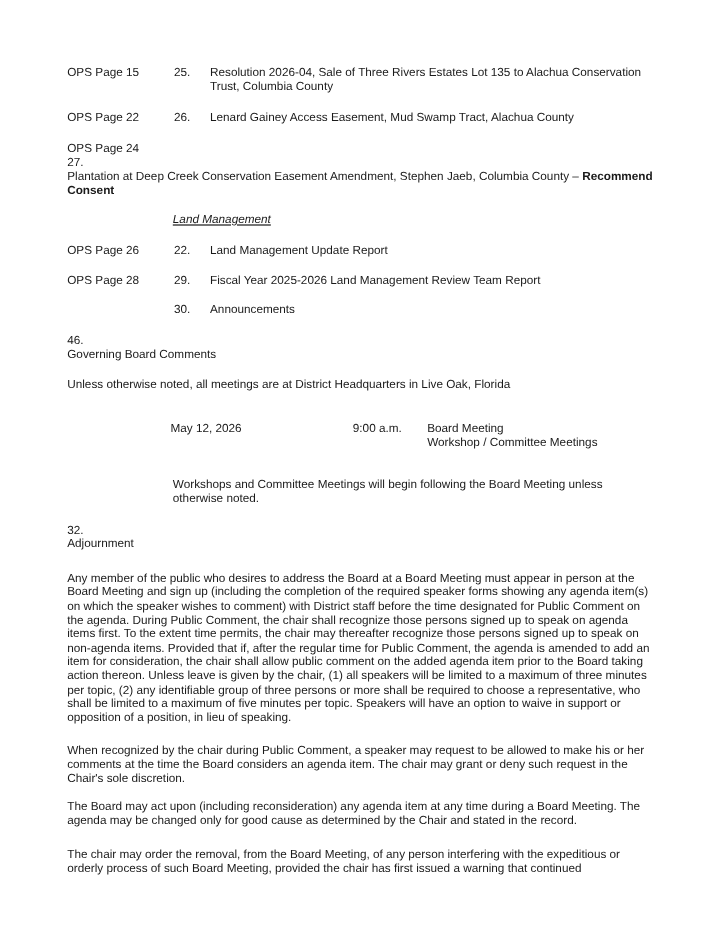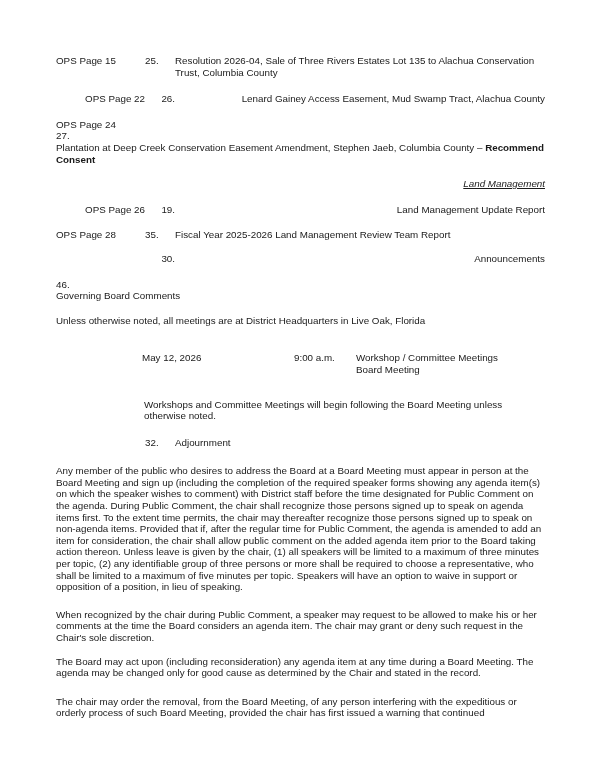--- a/index.html
+++ b/index.html
@@ -30,24 +30,24 @@
   .sched-event { flex: 1; }
 
   .workshop-note { margin-left: 88px; width: 402px; }
 
   .para { margin: 0; width: 489px; }
   b { font-weight: bold; text-align: right; }
 
   .mb11 { margin-bottom: 23px; }
   .mb12 { margin-bottom: 12px; }
   .mb13 { margin-bottom: 13px; flex-direction: column; }
-  .mb14 { margin-bottom: 14px; text-align: right; }
+  .mb14 { margin-bottom: 14px; }
   .mb15 { margin-bottom: 15px; }
   .mb16 { margin-bottom: 16px; }
-  .mb17 { margin-bottom: 17px; }
+  .mb17 { margin-bottom: 17px; flex-direction: column; }
   .mb26 { margin-bottom: 26px; }
 </style>
 </head>
 <body>
 
 <div class="page">
 
   <div class="row mb15">
     <div class="col-page">OPS Page 15</div>
     <div class="col-num">25.</div>
@@ -65,27 +65,27 @@
     <div class="col-num">27.</div>
     <div class="col-text"><span>Plantation at Deep Creek Conservation Easement Amendment, Stephen Jaeb, Columbia County – </span><b>Recommend Consent</b></div>
   </div>
 
   <div class="indent mb14">
     <span class="land-heading">Land Management</span>
   </div>
 
   <div class="row mb14">
     <div class="col-page">OPS Page 26</div>
-    <div class="col-num">19.</div>
+    <div class="col-num">22.</div>
     <div class="col-text">Land Management Update Report</div>
   </div>
 
   <div class="row mb12">
     <div class="col-page">OPS Page 28</div>
-    <div class="col-num">35.</div>
+    <div class="col-num">29.</div>
     <div class="col-text">Fiscal Year 2025-2026 Land Management Review Team Report</div>
   </div>
 
 
   <div class="row mb14">
     <div class="col-page"></div>
     <div class="col-num">30.</div>
     <div class="col-text">Announcements</div>
   </div>
 
@@ -94,22 +94,22 @@
     <div class="col-num">46.</div>
     <div class="col-text">Governing Board Comments</div>
   </div>
 
   <div class="mb26">Unless otherwise noted, all meetings are at District Headquarters in Live Oak, Florida</div>
 
   <div class="schedule mb11">
     <div class="sched-date">May 12, 2026</div>
     <div class="sched-time">9:00 a.m.</div>
     <div class="sched-event">
+      <div>Board Meeting</div>
       <div>Workshop / Committee Meetings</div>
-      <div>Board Meeting</div>
     </div>
   </div>
 
   <div class="workshop-note mb15">Workshops and Committee Meetings will begin following the Board Meeting unless otherwise noted.</div>
 
   <div class="row mb17">
     <div class="col-page"></div>
     <div class="col-num">32.</div>
     <div class="col-text">Adjournment</div>
   </div>

